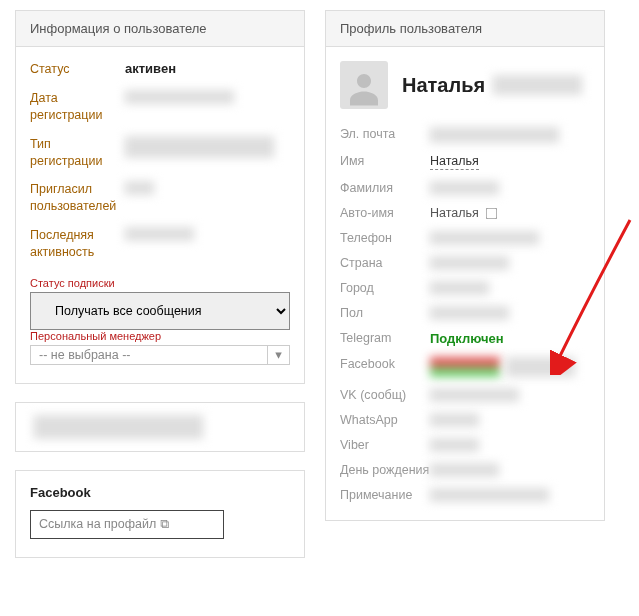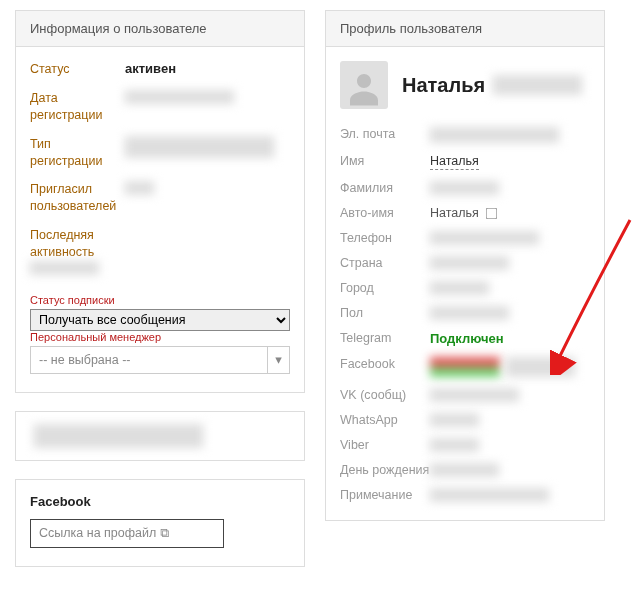--- a/index.html
+++ b/index.html
@@ -31,26 +31,26 @@
     .bold { font-weight: bold; color: #222; }
     .blur-block {
       filter: blur(5px);
       background: repeating-linear-gradient(90deg,#d8d8d8 0 6px,#e8e8e8 6px 10px);
       height: 14px; width: 110px; display:inline-block;
     }
     .blur-tall { height:22px; width:150px; }
     .form-label { font-size: 11px; color: #b91c1c; margin-bottom: 3px; display:block; }
     .select {
       width: 100%; border: 1px solid #888; background: #efefef;
-      font-size: 12.5px; padding: 2px 4px; height: 22px;
+      font-size: 12.5px; padding: 2px 20px; height: 38px;
     }
     .checkbox-row { display:flex; align-items:center; gap:6px; margin: 10px 0 14px 0; font-size:12.5px; color:#555;}
     .checkbox-row input { margin:0; }
     .combo {
-      display:flex; align-items:center; border:1px solid #ccc; height:28px;
+      display:flex; align-items:center; border:1px solid #ccc; height:20px;
     }
     .combo-text { flex:1; padding: 0 8px; color:#888; font-size:12.5px;}
     .combo-btn {
       width:22px; height:100%; border-left:1px solid #ccc; display:flex;
       align-items:center; justify-content:center; color:#888; cursor:pointer;
     }
     .standalone-blur {
       border:1px solid #ddd; height:50px; display:flex; align-items:center;
       justify-content:flex-start; padding:0 18px;
     }
@@ -103,21 +103,21 @@
           <div class="info-value"><span class="blur-block"></span></div>
         </div>
         <div class="info-row">
           <div class="info-label">Тип регистрации</div>
           <div class="info-value"><span class="blur-block blur-tall"></span></div>
         </div>
         <div class="info-row">
           <div class="info-label">Пригласил пользователей</div>
           <div class="info-value"><span class="blur-block" style="width:30px"></span></div>
         </div>
-        <div class="info-row" style="margin-bottom:16px;flex-direction:column;">
+        <div class="info-row" style="margin-bottom:16px;">
           <div class="info-label">Последняя активность</div>
           <div class="info-value"><span class="blur-block" style="width:70px"></span></div>
         </div>
 
         <label class="form-label">Статус подписки</label>
         <select class="select">
           <option>Получать все сообщения</option>
         </select>
 
 

